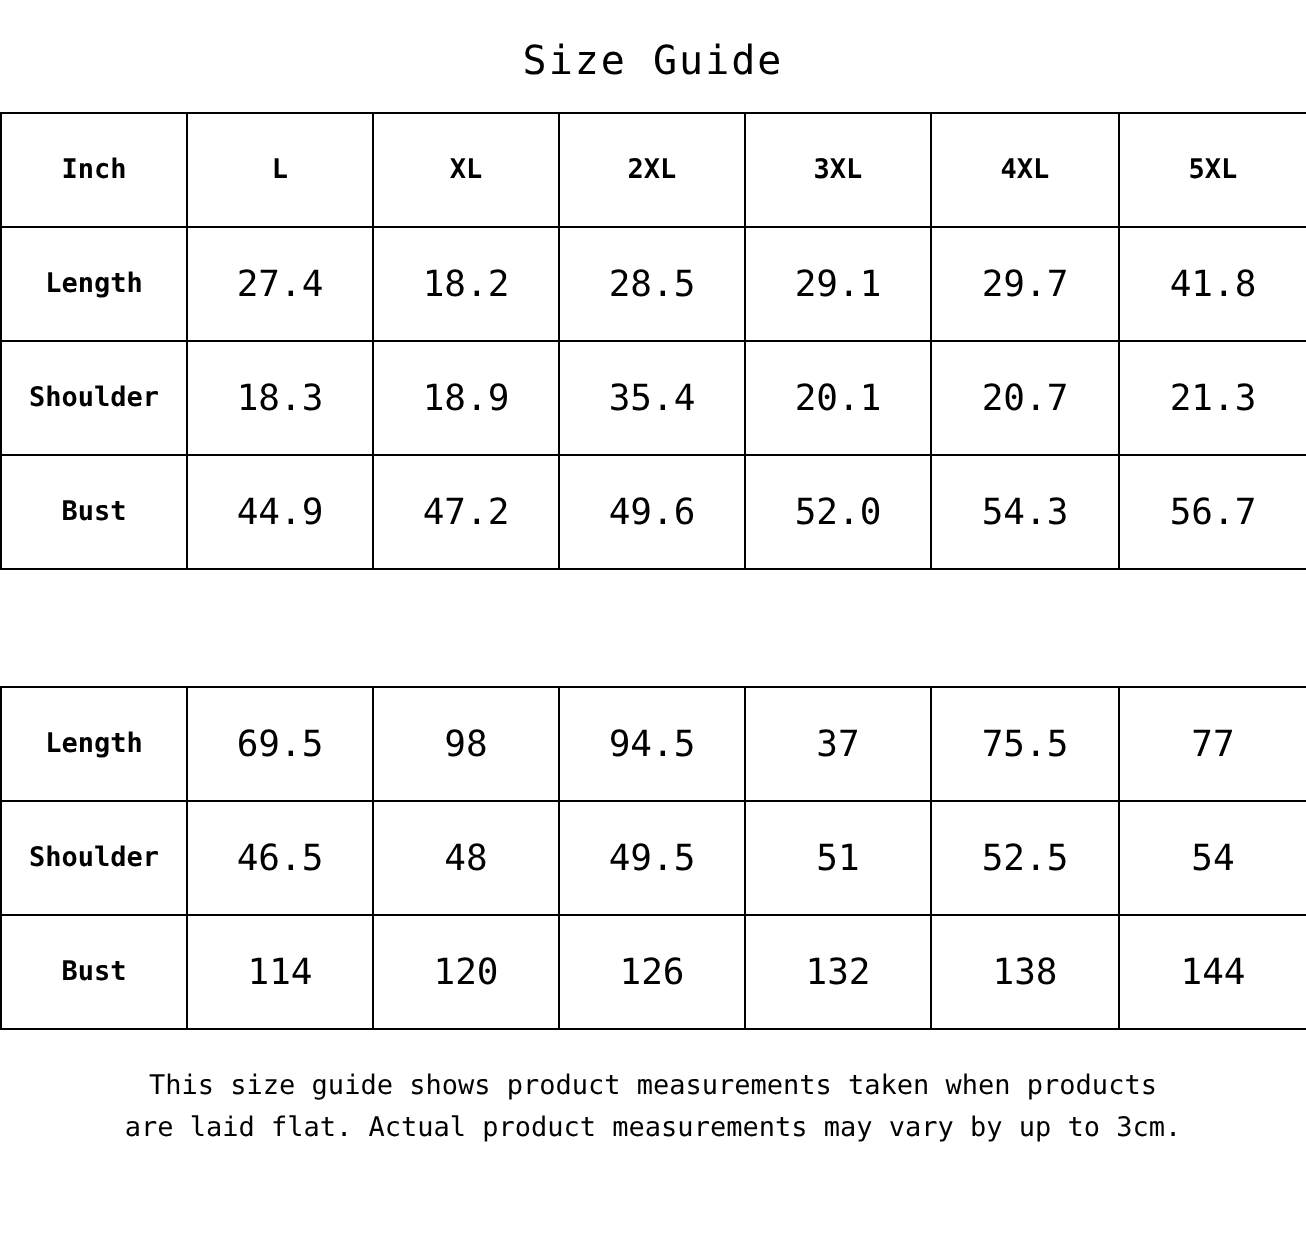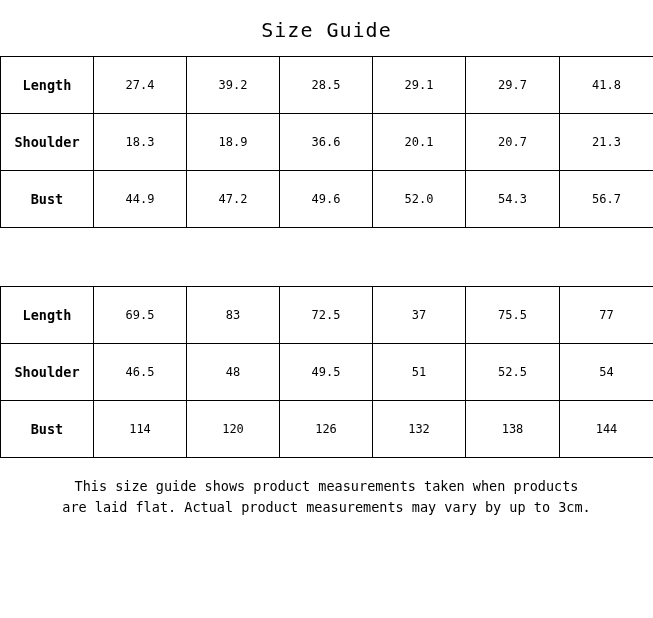--- a/index.html
+++ b/index.html
@@ -32,21 +32,21 @@
   table.size-table {
     border-collapse: collapse;
     width: 653px;
     table-layout: fixed;
   }
   table.size-table td {
     border: 1px solid #000000;
     text-align: center;
     vertical-align: middle;
     font-family: "DejaVu Sans Mono", monospace;
-    font-size: 12px;
+    font-size: 18px;
     height: 56px;
     padding: 0;
   }
   table.size-table td.hdr-first {
     font-weight: bold;
     font-size: 13.5px;
   }
   table.size-table td.row-label {
     font-weight: bold;
     font-size: 13.5px;
@@ -94,33 +94,42 @@
       <col class="c0">
         <col class="c1">
         <col class="c2">
         <col class="c3">
         <col class="c4">
         <col class="c5">
         <col class="c6">
     </colgroup>
     <tbody>
       <tr>
+        <td class="hdr-first">Inch</td>
+        <td class="hdr-col">L</td>
+        <td class="hdr-col">XL</td>
+        <td class="hdr-col">2XL</td>
+        <td class="hdr-col">3XL</td>
+        <td class="hdr-col">4XL</td>
+        <td class="hdr-col">5XL</td>
+      </tr>
+      <tr>
         <td class="row-label">Length</td>
         <td>27.4</td>
-        <td>39.2</td>
+        <td>18.2</td>
         <td>28.5</td>
         <td>29.1</td>
         <td>29.7</td>
         <td>41.8</td>
       </tr>
       <tr>
         <td class="row-label">Shoulder</td>
         <td>18.3</td>
         <td>18.9</td>
-        <td>36.6</td>
+        <td>35.4</td>
         <td>20.1</td>
         <td>20.7</td>
         <td>21.3</td>
       </tr>
       <tr>
         <td class="row-label">Bust</td>
         <td>44.9</td>
         <td>47.2</td>
         <td>49.6</td>
         <td>52.0</td>
@@ -139,22 +148,22 @@
         <col class="c2">
         <col class="c3">
         <col class="c4">
         <col class="c5">
         <col class="c6">
     </colgroup>
     <tbody>
       <tr>
         <td class="row-label">Length</td>
         <td>69.5</td>
-        <td>83</td>
-        <td>72.5</td>
+        <td>98</td>
+        <td>94.5</td>
         <td>37</td>
         <td>75.5</td>
         <td>77</td>
       </tr>
       <tr>
         <td class="row-label">Shoulder</td>
         <td>46.5</td>
         <td>48</td>
         <td>49.5</td>
         <td>51</td>

